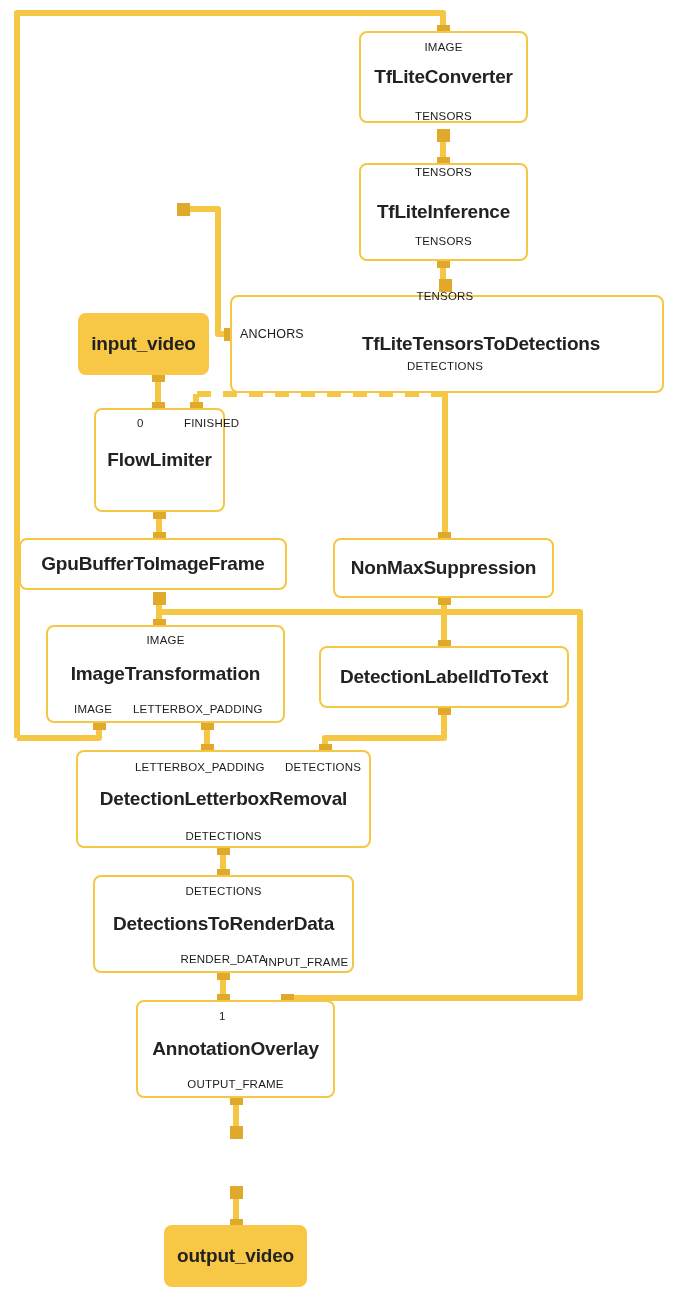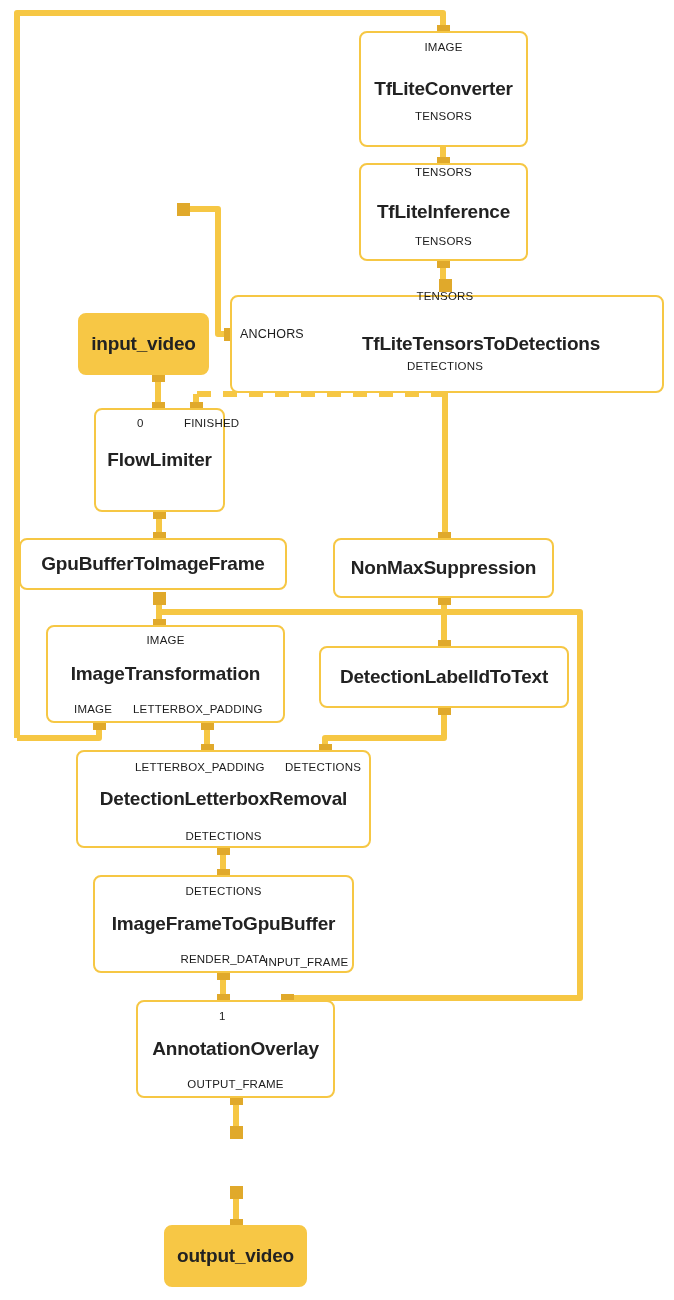--- a/index.html
+++ b/index.html
@@ -142,21 +142,21 @@
     <rect class="port" x="217" y="869" width="13" height="13"></rect>
     <rect class="port" x="217" y="967" width="13" height="13"></rect>
     <rect class="port" x="217" y="994" width="13" height="13"></rect>
     <rect class="port" x="281" y="994" width="13" height="13"></rect>
     <rect class="port" x="230" y="1092" width="13" height="13"></rect>
     <rect class="port" x="230" y="1126" width="13" height="13"></rect>
     <rect class="port" x="230" y="1186" width="13" height="13"></rect>
     <rect class="port" x="230" y="1219" width="13" height="13"></rect>
   </svg>
 
-  <div class="node-box" style="left:359px; top:31px; width:169px; height:116px;">
+  <div class="node-box" style="left:359px; top:31px; width:169px; height:92px;">
     <span class="node-title">TfLiteConverter</span>
   </div>
   <span class="port-label" style="left:359px; top:41px; width:169px; text-align:center;">IMAGE</span>
   <span class="port-label" style="left:359px; top:110px; width:169px; text-align:center;">TENSORS</span>
 
   <div class="node-box" style="left:359px; top:163px; width:169px; height:98px;">
     <span class="node-title">TfLiteInference</span>
   </div>
   <span class="port-label" style="left:359px; top:166px; width:169px; text-align:center;">TENSORS</span>
   <span class="port-label" style="left:359px; top:235px; width:169px; text-align:center;">TENSORS</span>
@@ -199,21 +199,21 @@
   </div>
 
   <div class="node-box" style="left:76px; top:750px; width:295px; height:98px;">
     <span class="node-title">DetectionLetterboxRemoval</span>
   </div>
   <span class="port-label" style="left:135px; top:761px;">LETTERBOX_PADDING</span>
   <span class="port-label" style="left:285px; top:761px;">DETECTIONS</span>
   <span class="port-label" style="left:76px; top:830px; width:295px; text-align:center;">DETECTIONS</span>
 
   <div class="node-box" style="left:93px; top:875px; width:261px; height:98px;">
-    <span class="node-title">ImageFrameToGpuBuffer</span>
+    <span class="node-title">DetectionsToRenderData</span>
   </div>
   <span class="port-label" style="left:93px; top:885px; width:261px; text-align:center;">DETECTIONS</span>
   <span class="port-label" style="left:93px; top:953px; width:261px; text-align:center;">RENDER_DATA</span>
 
   <div class="node-box" style="left:136px; top:1000px; width:199px; height:98px;">
     <span class="node-title">AnnotationOverlay</span>
   </div>
   <span class="port-label" style="left:219px; top:1010px;">1</span>
   <span class="port-label" style="left:245px; top:956px;margin-left:20px;">INPUT_FRAME</span>
   <span class="port-label" style="left:136px; top:1078px; width:199px; text-align:center;">OUTPUT_FRAME</span>

